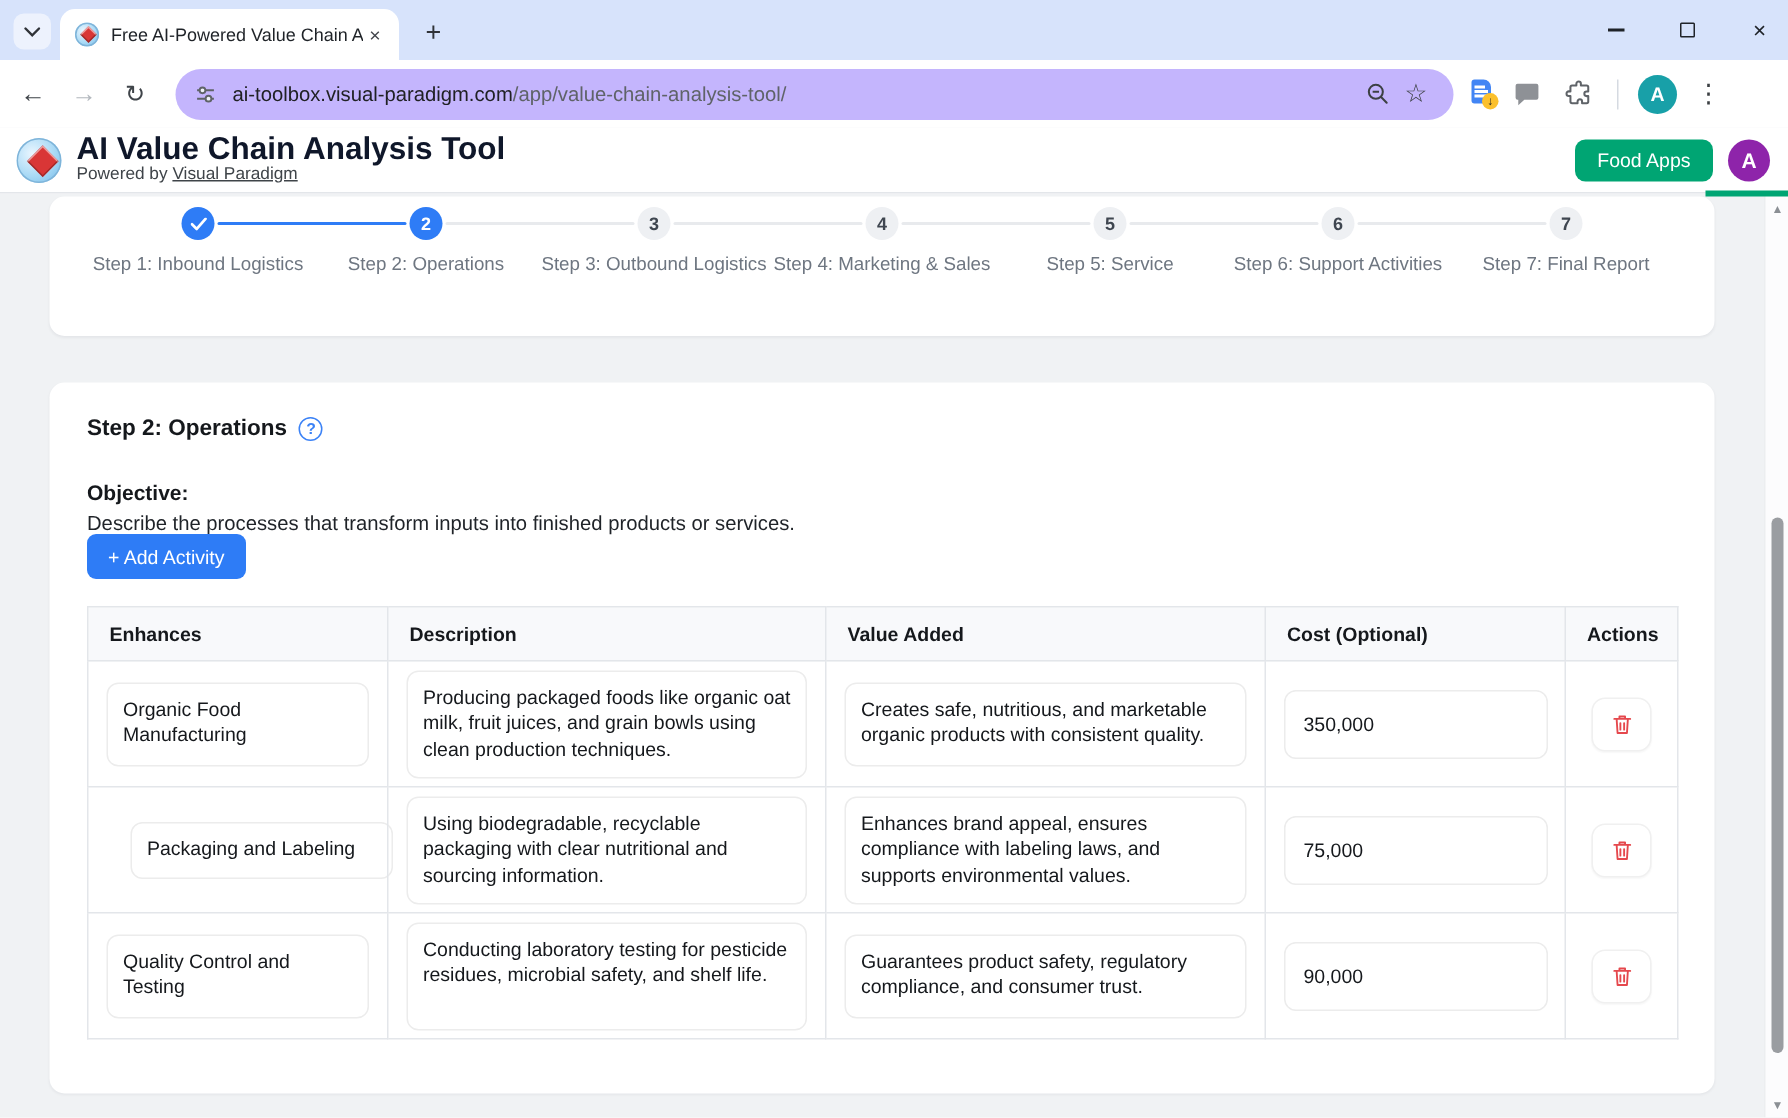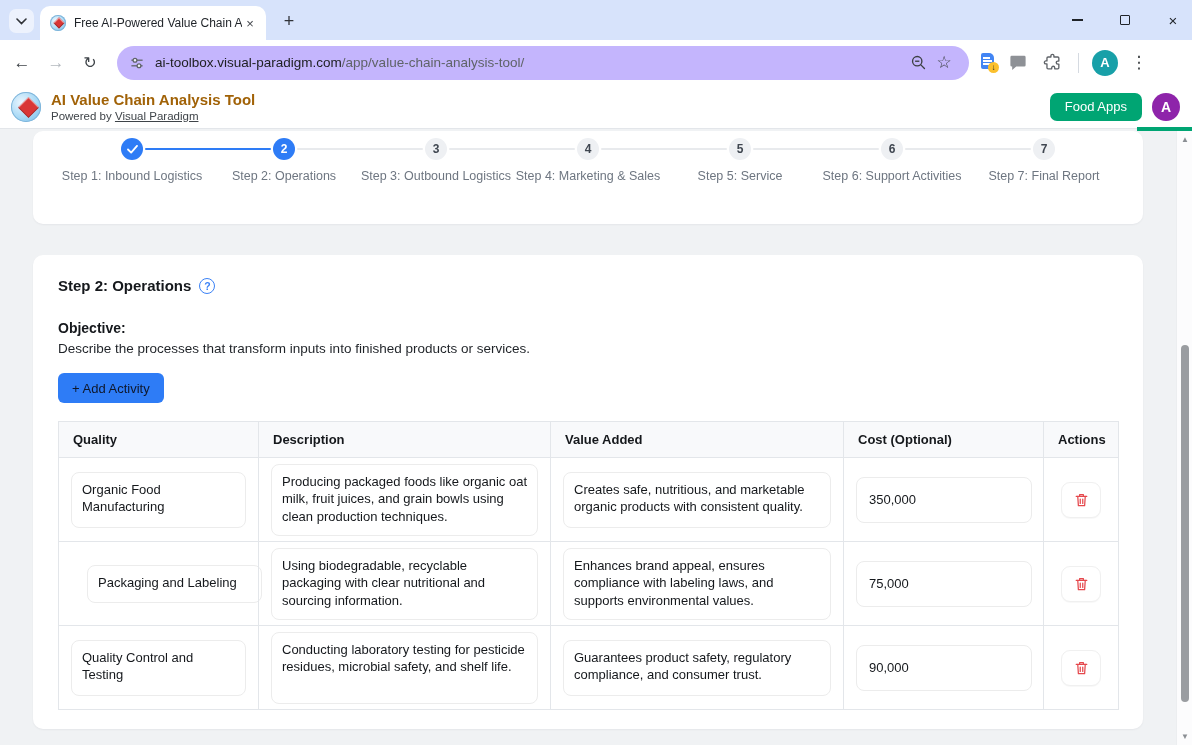--- a/index.html
+++ b/index.html
@@ -59,21 +59,21 @@
     font-weight:bold; display:flex; align-items:center; justify-content:center; cursor:pointer; }
   .menu-dots { width:24px; height:24px; display:flex; align-items:center; justify-content:center;
     font-size:17px; color:#3c4043; cursor:pointer; }
 
   
   .appheader { position:absolute; left:0; top:85px; width:1192px; height:44px; background:#ffffff;
     border-bottom:1px solid #e3e6ea; display:flex; align-items:center; z-index:2; }
   .app-logo { position:relative; width:30px; height:30px; margin-left:11px; flex:0 0 30px; }
   .app-logo .diamond { width:15px; height:15px; left:10px; top:8px; }
   .app-titles { margin-left:10px; }
-  .app-title { font-size:15px; font-weight:bold; color:#a16207; line-height:18px; }
+  .app-title { font-size:21px; font-weight:bold; color:#0f172a; line-height:18px; }
   .app-subtitle { font-size:11.5px; color:#3f4449; line-height:14px; }
   .app-subtitle a { color:#3f4449; text-decoration:underline; cursor:pointer; }
   .more-apps-btn { margin-left:auto; height:28px; padding:0 15px; border:none; border-radius:7px;
     background:#00a573; color:#fff; font-size:13px; font-family:inherit; cursor:pointer; }
   .app-avatar { width:28px; height:28px; border-radius:50%; background:#8e24aa; color:#fff; font-size:14px;
     font-weight:bold; display:flex; align-items:center; justify-content:center; margin:0 12px 0 10px; cursor:pointer; }
   .header-accent-strip { position:absolute; left:1137px; top:127px; width:55px; height:4px; background:#00a573; z-index:3; }
 
   
   .page { position:absolute; left:0; top:129px; width:1192px; height:616px; background:#f0f2f4; }
@@ -91,22 +91,22 @@
   .step-connector.done { background:#2e7cf6; }
 
   
   .main-card { left:33px; top:126px; width:1110px; height:474px; padding:22px 25px; }
   .section-title-row { display:flex; align-items:center; gap:8px; }
   .section-title { font-size:15px; font-weight:bold; color:#15181c; }
   .help-icon { width:16px; height:16px; border-radius:50%; border:1.5px solid #3b82f6; color:#3b82f6;
     font-size:10.5px; font-weight:bold; display:flex; align-items:center; justify-content:center; cursor:pointer; }
   .objective-label { margin-top:26px; font-size:14px; font-weight:bold; color:#15181c; }
   .objective-text { margin-top:5px; font-size:13.5px; color:#1f2328; }
-  .add-activity-btn { margin-top:17px; height:30px; padding:0 14px; background:#2e7cf6; border:none; border-radius:6px;
-    color:#0f172a; font-size:13px; font-family:inherit; cursor:pointer; }
+  .add-activity-btn { margin-top:0; height:30px; padding:0 14px; background:#2e7cf6; border:none; border-radius:6px;
+    color:#ffffff; font-size:13px; font-family:inherit; cursor:pointer; }
   .activity-table { margin-top:18px; border-collapse:collapse; table-layout:fixed; width:1060px; }
   .activity-table th, .activity-table td { border:1px solid #e3e6ea; }
   .activity-table thead th { height:36px; background:#f8f9fb; font-size:13px; font-weight:bold; text-align:left;
     padding:0 14px; color:#15181c; }
   .activity-table td { height:84px; padding:0 12px; vertical-align:middle; }
   .col-activity { width:200px; } .col-desc { width:292px; } .col-value { width:293px; }
   .col-cost { width:200px; } .col-actions { width:75px; }
   .cell-textarea { display:block; width:100%; resize:none; border:1px solid #ececec; border-radius:8px;
     padding:8px 10px; font-family:inherit; font-size:13px; line-height:17.5px; color:#15181c; background:#fff; overflow:hidden; }
   .cell-textarea.h1 { height:38px;margin-left:16px; } .cell-textarea.h2 { height:56px; } .cell-textarea.h3 { height:72px; }
@@ -262,21 +262,21 @@
       <span class="section-title">Step 2: Operations</span>
       <span class="help-icon">?</span>
     </div>
     <div class="objective-label">Objective:</div>
     <div class="objective-text">Describe the processes that transform inputs into finished products or services.</div>
     <button class="add-activity-btn">+ Add Activity</button>
 
     <table class="activity-table">
       <thead>
         <tr>
-          <th class="col-activity">Quality</th>
+          <th class="col-activity">Enhances</th>
           <th class="col-desc">Description</th>
           <th class="col-value">Value Added</th>
           <th class="col-cost">Cost (Optional)</th>
           <th class="col-actions">Actions</th>
         </tr>
       </thead>
       <tbody>
         <tr>
           <td>
               <textarea class="cell-textarea h2" style="">Organic Food Manufacturing</textarea>

